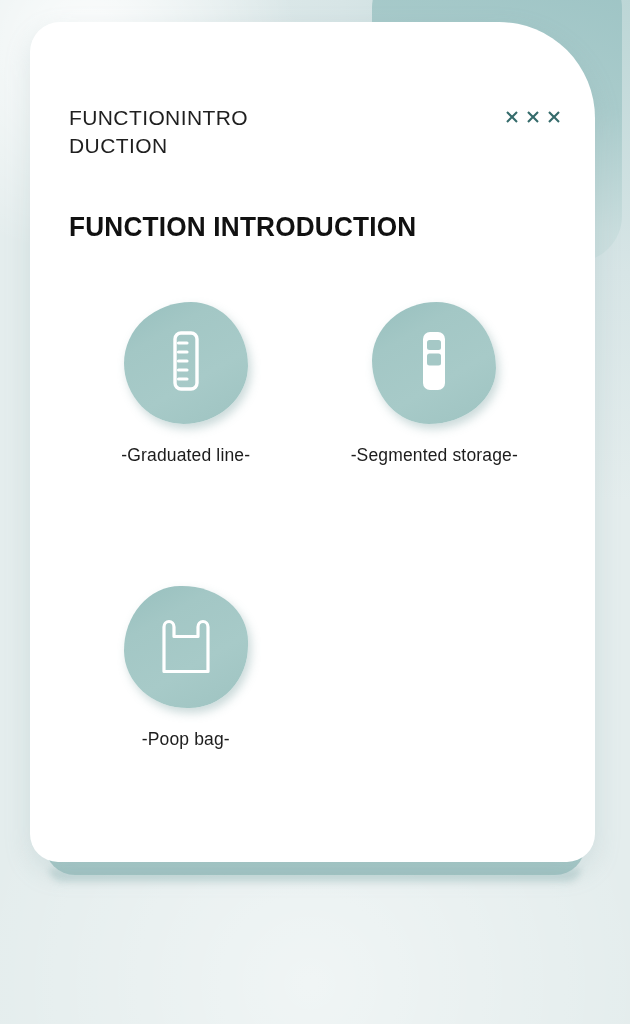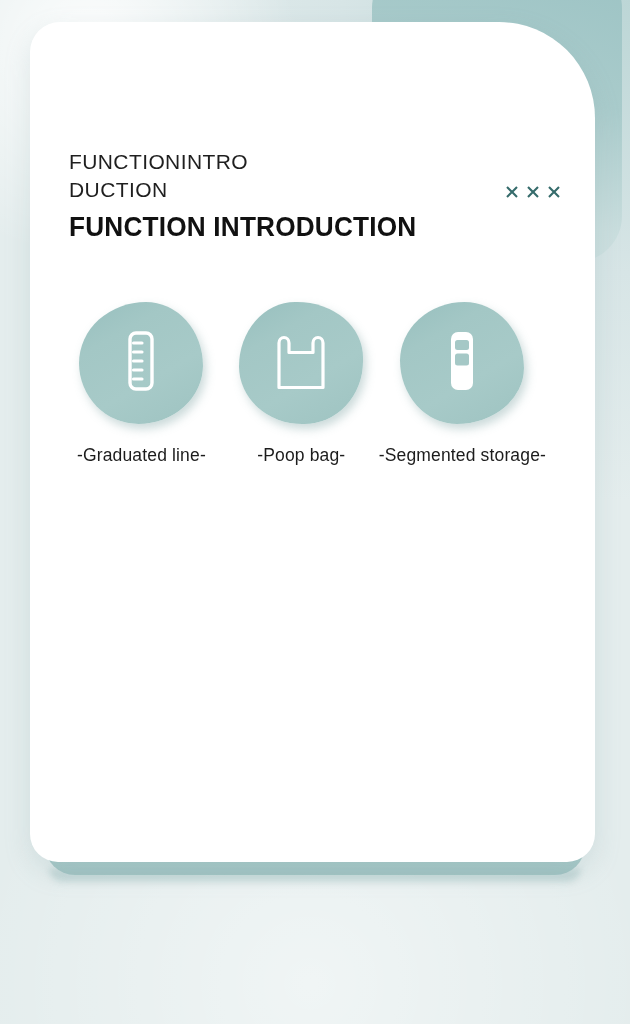--- a/index.html
+++ b/index.html
@@ -68,23 +68,22 @@
     border-radius:30px 96px 28px 28px;
     box-shadow:0 10px 26px rgba(130,165,168,.22);
   }
 
   
   .card-header{
     position:absolute;
     left:39px; top:82px;
     right:34px;
     display:flex;
-    align-items:flex-end;
+    align-items:flex-start;
     justify-content:space-between;
-    margin-top:44px;
   }
   .eyebrow{
     font-size:21px;
     line-height:1.32;
     letter-spacing:.4px;
     color:#1f1f1f;
     font-weight:400;
     max-width:230px;
     white-space:pre-line;
   }
@@ -105,22 +104,22 @@
     transform:scaleX(.97);
     transform-origin:left center;
   }
 
   
   .features{
     position:absolute;
     left:39px; top:280px;
     width:487px;
     display:grid;
-    grid-template-columns:1fr 1fr 1fr;
-    row-gap:88px;
+    grid-template-columns:1fr 1fr;
+    row-gap:120px;
   }
   .feature{
     display:flex;
     flex-direction:column;
     align-items:center;
   }
   .feature:nth-child(1),
   .feature:nth-child(3){ padding-right:10px; }
 
   
@@ -211,40 +210,40 @@
               <line x1="15.5" y1="49" x2="24" y2="49"></line>
             </g>
           </svg>
         </span>
       </div>
       <div class="feature-label">-Graduated line-</div>
     </div>
 
 
     <div class="feature">
+      <div class="blob blob-c">
+        <span class="blob-ico">
+          <svg width="42" height="62" viewBox="0 0 42 62" aria-hidden="true">
+            <rect x="10" y="2" width="22" height="58" rx="7" ry="7" fill="#ffffff"></rect>
+            <rect x="14" y="10" width="14" height="10" rx="2.5" ry="2.5" fill="#a5c8c6"></rect>
+            <rect x="14" y="23.5" width="14" height="12" rx="2.5" ry="2.5" fill="#a5c8c6"></rect>
+          </svg>
+        </span>
+      </div>
+      <div class="feature-label">-Segmented storage-</div>
+    </div>
+
+    <div class="feature">
       <div class="blob blob-d">
         <span class="blob-ico">
           <svg width="56" height="58" viewBox="0 0 56 58" aria-hidden="true">
             <path d="M6 55.5 L6 11 C6 7.7 8.3 5.5 11 5.5
                      C13.7 5.5 16 7.7 16 11 L16 20.5
                      L40 20.5 L40 11 C40 7.7 42.3 5.5 45 5.5
                      C47.7 5.5 50 7.7 50 11 L50 55.5 Z" fill="none" stroke="#ffffff" stroke-width="3.2" stroke-linejoin="round" stroke-linecap="round"></path>
           </svg>
         </span>
       </div>
       <div class="feature-label">-Poop bag-</div>
     </div>
 
-    <div class="feature">
-      <div class="blob blob-c">
-        <span class="blob-ico">
-          <svg width="42" height="62" viewBox="0 0 42 62" aria-hidden="true">
-            <rect x="10" y="2" width="22" height="58" rx="7" ry="7" fill="#ffffff"></rect>
-            <rect x="14" y="10" width="14" height="10" rx="2.5" ry="2.5" fill="#a5c8c6"></rect>
-            <rect x="14" y="23.5" width="14" height="12" rx="2.5" ry="2.5" fill="#a5c8c6"></rect>
-          </svg>
-        </span>
-      </div>
-      <div class="feature-label">-Segmented storage-</div>
-    </div>
-
   </div>
 </div>
 
 </body></html>

